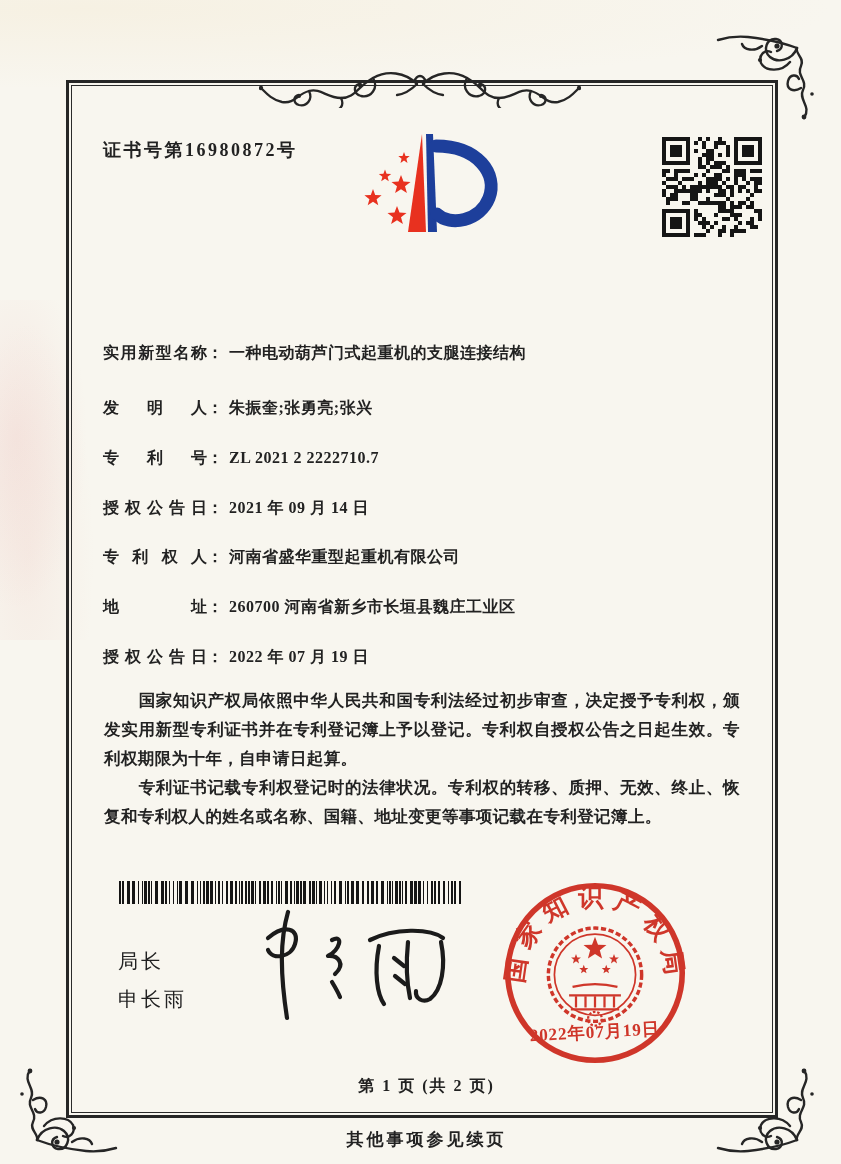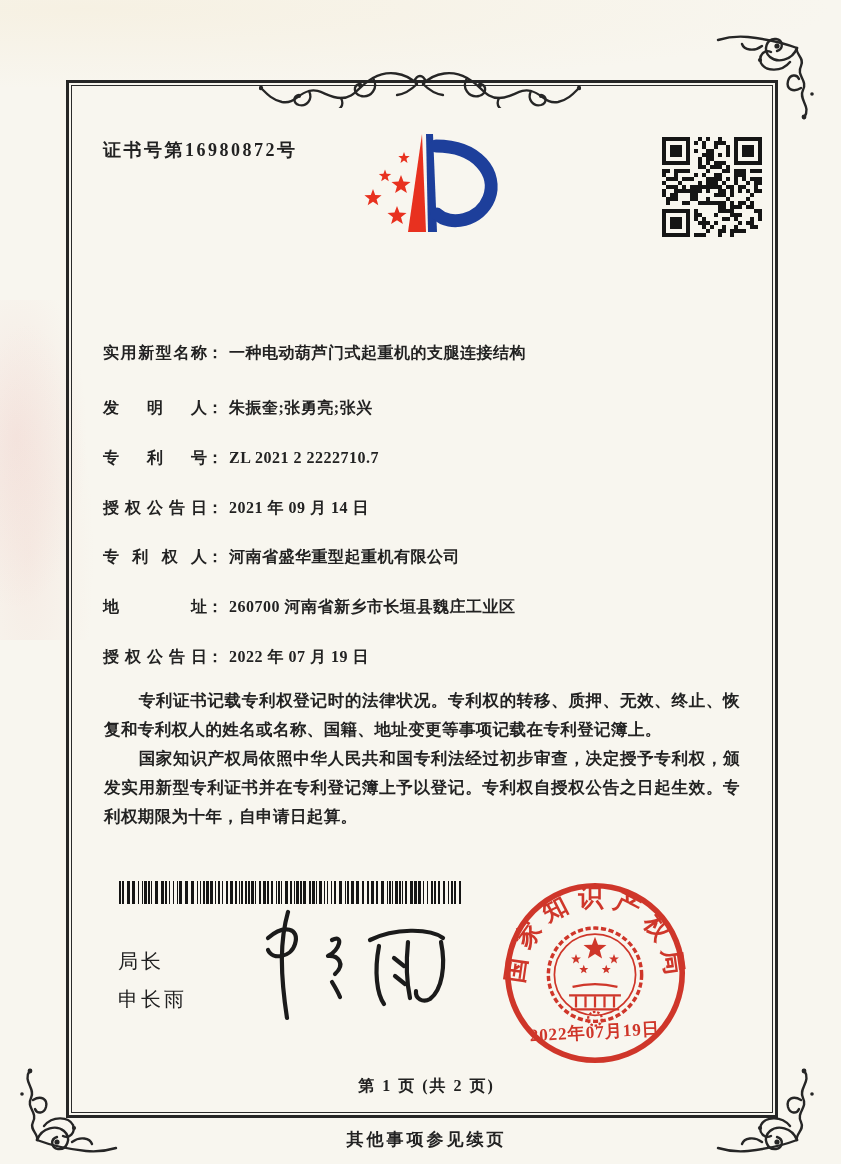--- a/index.html
+++ b/index.html
@@ -354,22 +354,22 @@
     <span class="flabel">专利权人</span><span>：</span><span class="fvalue">河南省盛华重型起重机有限公司</span>
   </div>
   <div class="row" style="top:597px">
     <span class="flabel">地址</span><span>：</span><span class="fvalue">260700 河南省新乡市长垣县魏庄工业区</span>
   </div>
   <div class="row" style="top:647px">
     <span class="flabel">授权公告日</span><span>：</span><span class="fvalue">2022 年 07 月 19 日</span>
   </div>
 
   <div class="paras">
+    <p>国家知识产权局依照中华人民共和国专利法经过初步审查，决定授予专利权，颁发实用新型专利证书并在专利登记簿上予以登记。专利权自授权公告之日起生效。专利权期限为十年，自申请日起算。</p>
     <p>专利证书记载专利权登记时的法律状况。专利权的转移、质押、无效、终止、恢复和专利权人的姓名或名称、国籍、地址变更等事项记载在专利登记簿上。</p>
-    <p>国家知识产权局依照中华人民共和国专利法经过初步审查，决定授予专利权，颁发实用新型专利证书并在专利登记簿上予以登记。专利权自授权公告之日起生效。专利权期限为十年，自申请日起算。</p>
   </div>
 
   <svg id="barcode-svg" class="barcode" viewBox="0 0 342 23" preserveAspectRatio="none">
       <rect x="0" y="0" width="2" height="23" fill="#151515"></rect>
       <rect x="3" y="0" width="2" height="23" fill="#151515"></rect>
       <rect x="8" y="0" width="3" height="23" fill="#151515"></rect>
       <rect x="13" y="0" width="3" height="23" fill="#151515"></rect>
       <rect x="19" y="0" width="1" height="23" fill="#151515"></rect>
       <rect x="23" y="0" width="1" height="23" fill="#151515"></rect>
       <rect x="25" y="0" width="3" height="23" fill="#151515"></rect>

